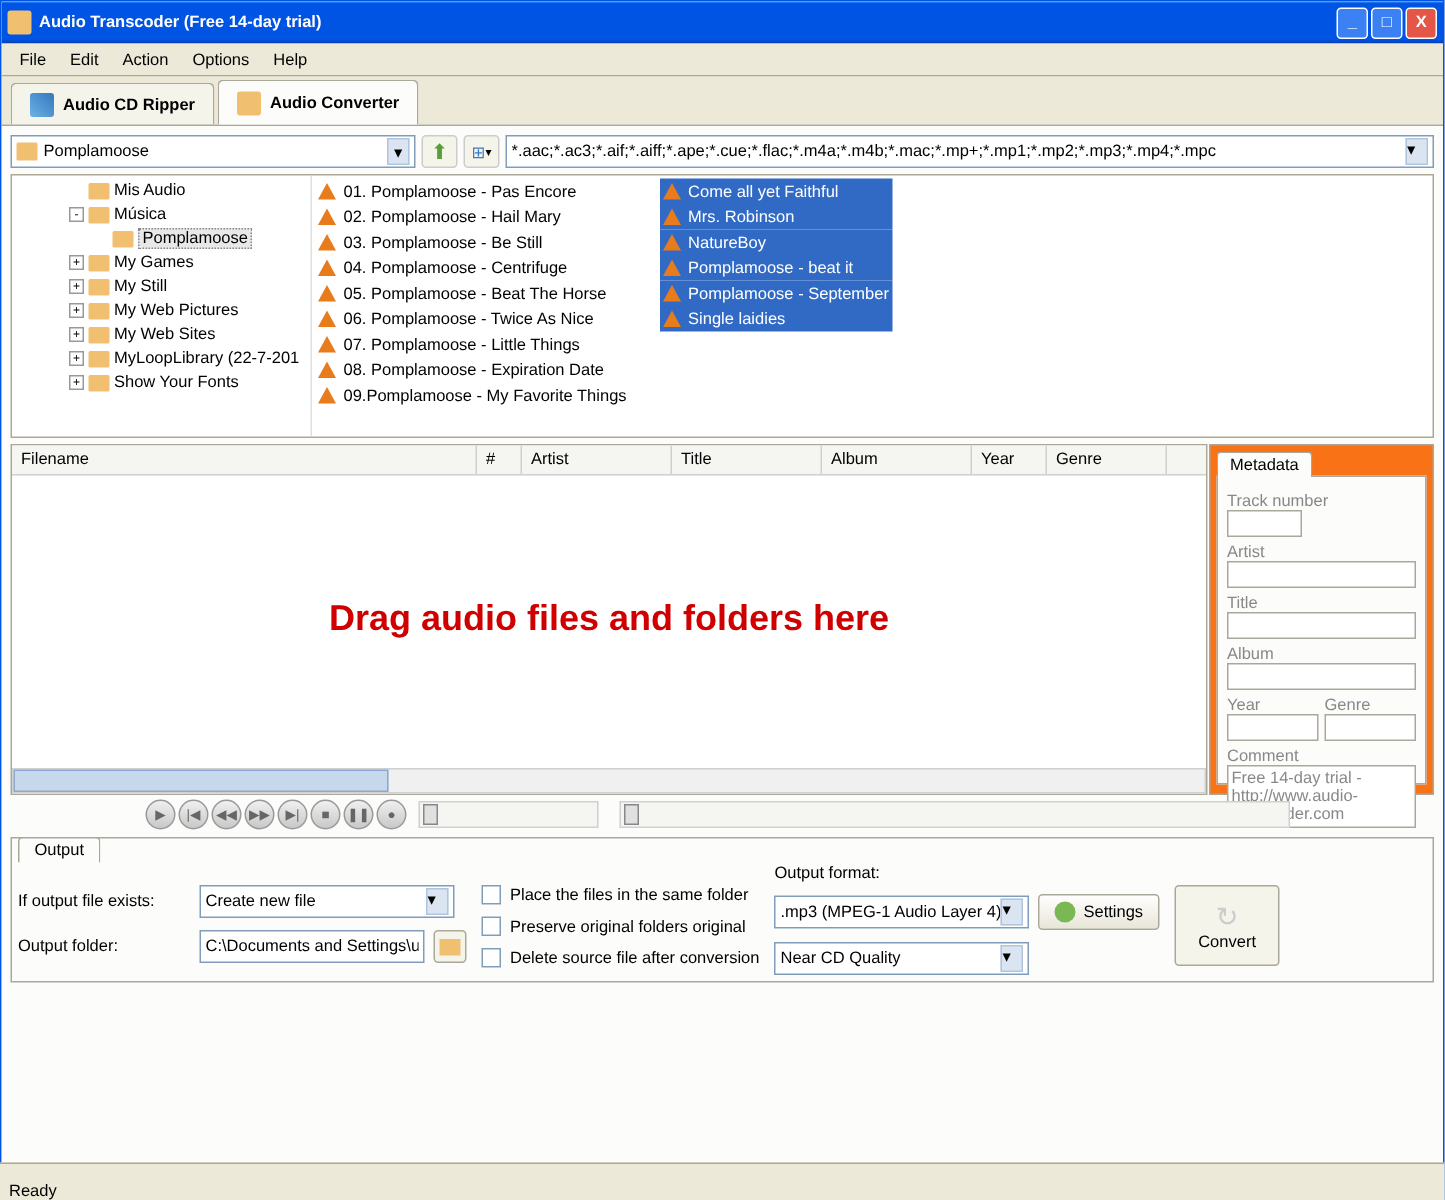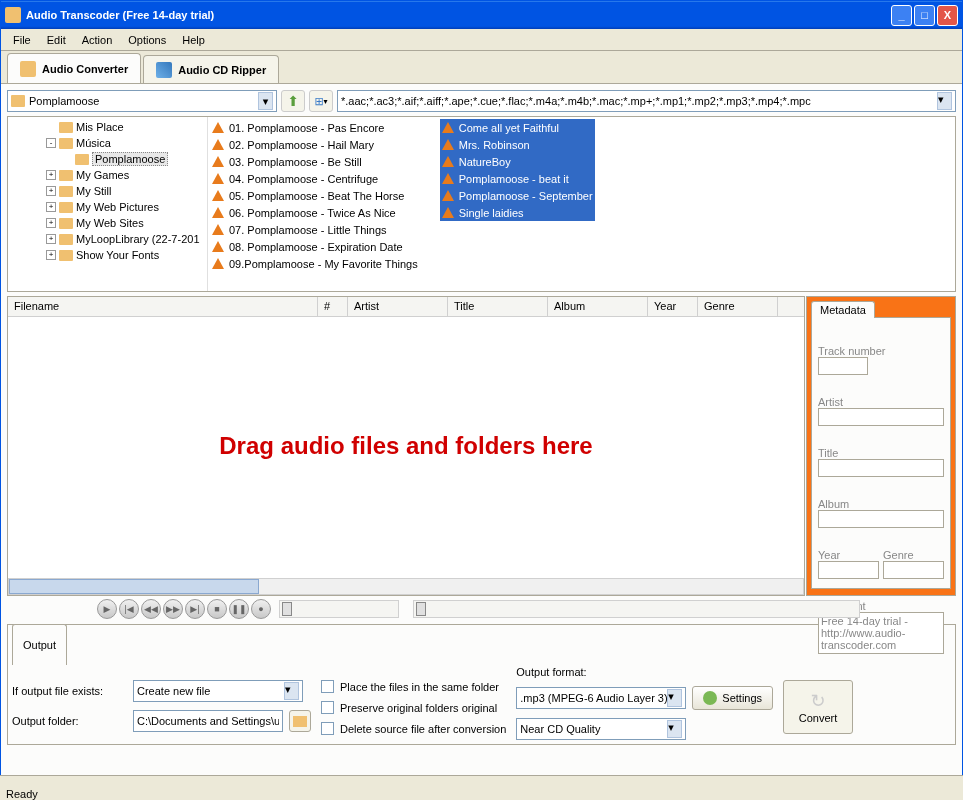--- a/index.html
+++ b/index.html
@@ -36,38 +36,38 @@
 .tree-row .exp{width:10px;height:10px;border:1px solid #999;font-size:8px;line-height:8px;text-align:center;margin-right:3px}
 .tree-row .blank{width:13px}
 .tree-row .fld{width:14px;height:11px;background:#f0c070;margin-right:3px;border-radius:1px}
 .tree-row.sel .lbl{background:#e8e8e8;border:1px dotted #888;padding:0 2px}
 .filelist{flex:1;overflow:auto;padding:2px;display:flex;align-items:flex-start;position:relative}
 .filecol{display:flex;flex-direction:column;margin-right:20px}
 .file-row{display:flex;align-items:center;height:17px;padding:0 2px}
 .file-row .vlc{width:0;height:0;border-left:6px solid transparent;border-right:6px solid transparent;border-bottom:11px solid #e87b1c;margin-right:5px}
 .file-row.sel{background:#316ac5}
 .file-row.sel .nm{color:#fff}
-.queue-area{margin-top:4px;display:flex;gap:1px;height:300px}
+.queue-area{margin-top:4px;display:flex;gap:1px;height:234px}
 .queue{flex:1;border:1px solid #aca899;background:#fff;position:relative}
 .queue-hdr{height:20px;display:flex;border-bottom:1px solid #d0d0d0;background:#f5f5f2}
 .queue-hdr .col{border-right:1px solid #d0d0d0;padding:3px 6px;font-size:11px}
 .drag-msg{position:absolute;top:50%;left:50%;transform:translate(-50%,-50%);font-size:24px;font-weight:bold;color:#d00000;font-family:Arial}
 .metadata{width:150px;border:1px solid #aca899;background:#f97316;padding:4px}
 .meta-tab{display:inline-block;padding:2px 8px;border:1px solid #aca899;border-bottom:none;background:#fcfcfb;border-radius:3px 3px 0 0;margin-bottom:-1px;position:relative;z-index:1}
 .meta-body{border:1px solid #aca899;background:#fcfcfb;padding:6px;height:calc(100% - 18px)}
-.meta-body label{color:#888;display:block;margin-top:21px}
+.meta-body label{color:#888;display:block;margin-top:4px}
 .meta-body input,.meta-body textarea{width:100%;border:1px solid #aca899;padding:2px;background:#fff;color:#888}
 .meta-row{display:flex;gap:4px}
 .meta-row>div{flex:1}
 .transport{height:26px;display:flex;align-items:center;gap:2px;padding:2px 90px}
 .pbtn{width:20px;height:20px;border-radius:10px;background:linear-gradient(#f0f0f0,#c8c8c8);border:1px solid #999;display:flex;align-items:center;justify-content:center;font-size:9px;color:#666}
 .slider{flex:1;height:18px;border:1px solid #d0d0d0;background:#f5f5f2;position:relative;margin:0 6px}
 .slider .thumb{position:absolute;left:2px;top:1px;width:10px;height:14px;background:#e0e0e0;border:1px solid #888}
 .output-panel{border:1px solid #aca899;background:#fcfcfb;margin-top:2px;padding:4px}
-.out-tab{display:inline-block;padding:14px 10px;border:1px solid #aca899;border-bottom:none;background:#fcfcfb;border-radius:3px 3px 0 0;transform:translateY(-5px)}
+.out-tab{display:inline-block;padding:2px 10px;border:1px solid #aca899;border-bottom:none;background:#fcfcfb;border-radius:3px 3px 0 0;transform:translateY(-5px)}
 .out-grid{display:flex;gap:10px;align-items:flex-start;padding-top:10px}
 .out-col{display:flex;flex-direction:column;gap:8px}
 .out-field{display:flex;align-items:center;gap:6px}
 .out-field label{width:115px}
 .combo{height:22px;border:1px solid #7f9db9;background:#fff;display:flex;align-items:center;padding:0 3px}
 .combo .txt{flex:1;white-space:nowrap;overflow:hidden}
 .combo .dd{width:15px;height:18px;background:#dbe5f1;border:1px solid #b0c4de}
 .chk{width:13px;height:13px;border:1px solid #7f9db9;background:#fff}
 .btn{height:24px;padding:0 10px;border:1px solid #aca899;background:linear-gradient(#fff,#e8e5d8);border-radius:3px;display:flex;align-items:center;gap:5px}
 .gear{width:14px;height:14px;background:#7ab854;border-radius:7px}
@@ -93,27 +93,27 @@
 
 <div class="menubar" id="menubar">
     <div class="menuitem">File</div>
     <div class="menuitem">Edit</div>
     <div class="menuitem">Action</div>
     <div class="menuitem">Options</div>
     <div class="menuitem">Help</div>
   </div>
 
 <div class="maintabs" id="maintabs">
+    <div class="maintab">
+      <div class="tabicon cd"></div>
+      <span>Audio CD Ripper</span>
+    </div>
     <div class="maintab active">
       <div class="tabicon conv"></div>
       <span>Audio Converter</span>
-    </div>
-    <div class="maintab">
-      <div class="tabicon cd"></div>
-      <span>Audio CD Ripper</span>
     </div>
   </div>
 
 <div class="content">
 
   <div class="toolbar-row">
     <div class="folder-combo">
       <div class="fld"></div>
       <div class="txt">Pomplamoose</div>
       <div class="dd">▾</div>
@@ -130,21 +130,21 @@
       <div class="dd">▾</div>
     </div>
   </div>
 
   <div class="browser">
     <div class="tree">
         <div class="tree-inner" id="tree">
           <div class="tree-row" style="padding-left: 36px;">
             <div class="blank"></div>
             <div class="fld"></div>
-            <span class="lbl">Mis Place</span>
+            <span class="lbl">Mis Audio</span>
           </div>
           <div class="tree-row" style="padding-left: 36px;">
             <div class="exp">-</div>
             <div class="fld"></div>
             <span class="lbl">Música</span>
           </div>
           <div class="tree-row sel" style="padding-left: 52px;">
             <div class="blank"></div>
             <div class="fld"></div>
             <span class="lbl">Pomplamoose</span>
@@ -335,21 +335,21 @@
           </div>
         <div class="out-field">
             <div class="chk"></div>
             <span>Delete source file after conversion</span>
           </div>
       </div>
       <div class="out-col">
         <label style="margin-top:-14px">Output format:</label>
         <div class="out-field">
           <div class="combo" style="width:170px">
-              <div class="txt">.mp3 (MPEG-6 Audio Layer 3)</div>
+              <div class="txt">.mp3 (MPEG-1 Audio Layer 4)</div>
               <div class="dd">▾</div>
             </div>
           <div class="btn">
               <div class="gear"></div>
               <span>Settings</span>
             </div>
         </div>
         <div class="combo" style="width:170px">
             <div class="txt">Near CD Quality</div>
             <div class="dd">▾</div>

